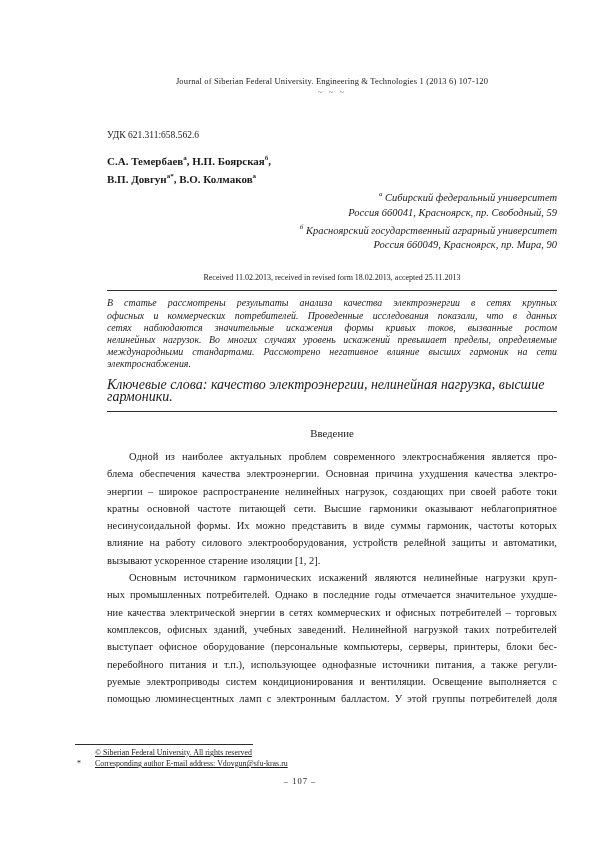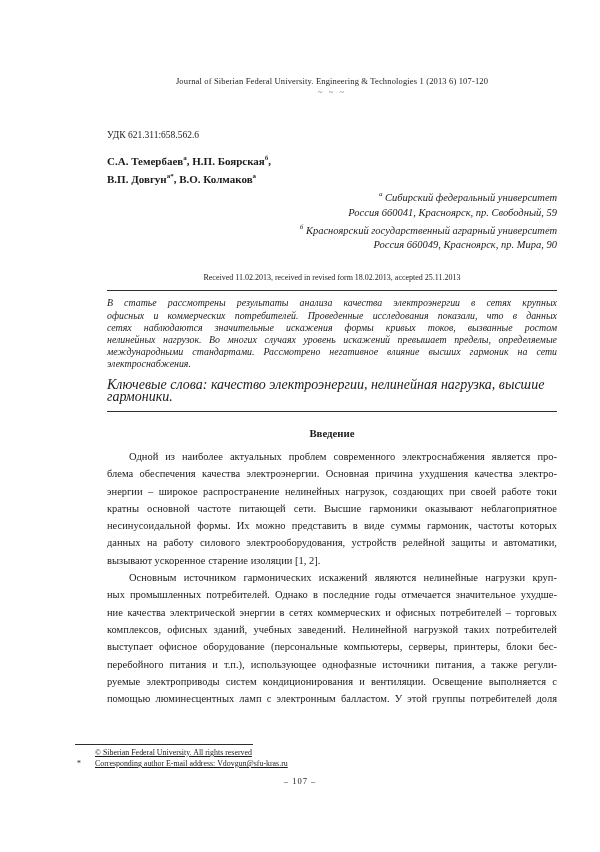--- a/index.html
+++ b/index.html
@@ -90,21 +90,21 @@
   .keywords {
     margin-top: 8px;
     font-style: italic;
     font-size: 14px;
     line-height: 12.2px;
   }
   .rule2 { margin-top: 8px; }
   .section-heading {
     margin-top: 15px;
     text-align: center;
-    font-weight: bold;
+    font-weight: normal;
     font-size: 10.8px;
     line-height: 13px;
   }
   .body-text {
     margin-top: 8px;
     font-size: 10.5px;
     line-height: 17.3px;
   }
   .body-text .jpar { margin: 0; }
   .footnote {
@@ -176,21 +176,21 @@
 
     <div class="section-heading">Введение</div>
 
     <div class="body-text">
       <div class="jpar indent endpar">
           <div>Одной из наиболее актуальных проблем современного электроснабжения является про-</div>
           <div>блема обеспечения качества электроэнергии. Основная причина ухудшения качества электро-</div>
           <div>энергии – широкое распространение нелинейных нагрузок, создающих при своей работе токи</div>
           <div>кратны основной частоте питающей сети. Высшие гармоники оказывают неблагоприятное</div>
           <div>несинусоидальной формы. Их можно представить в виде суммы гармоник, частоты которых</div>
-          <div>данных на работу силового электрооборудования, устройств релейной защиты и автоматики,</div>
+          <div>влияние на работу силового электрооборудования, устройств релейной защиты и автоматики,</div>
           <div>вызывают ускоренное старение изоляции [1, 2].</div>
         </div>
       <div class="jpar indent">
           <div>Основным источником гармонических искажений являются нелинейные нагрузки круп-</div>
           <div>ных промышленных потребителей. Однако в последние годы отмечается значительное ухудше-</div>
           <div>ние качества электрической энергии в сетях коммерческих и офисных потребителей – торговых</div>
           <div>комплексов, офисных зданий, учебных заведений. Нелинейной нагрузкой таких потребителей</div>
           <div>выступает офисное оборудование (персональные компьютеры, серверы, принтеры, блоки бес-</div>
           <div>перебойного питания и т.п.), использующее однофазные источники питания, а также регули-</div>
           <div>руемые электроприводы систем кондиционирования и вентиляции. Освещение выполняется с</div>

